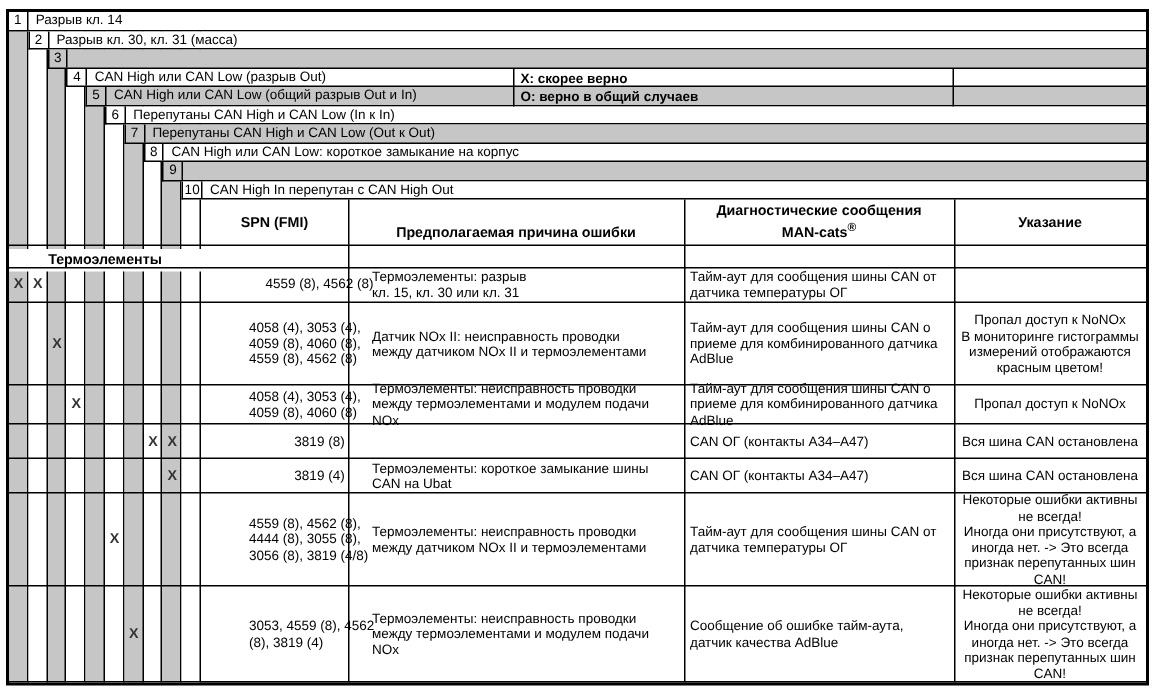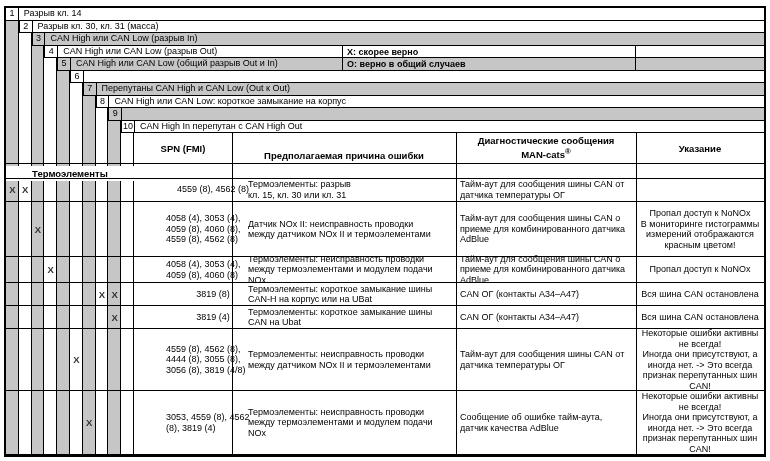--- a/index.html
+++ b/index.html
@@ -88,32 +88,32 @@
     <div class="bar b1 first">
       <span class="num">1</span>
       <span class="lbl">Разрыв кл. 14</span>
     </div>
     <div class="bar b2">
       <span class="num">2</span>
       <span class="lbl">Разрыв кл. 30, кл. 31 (масса)</span>
     </div>
     <div class="bar b3 shade">
       <span class="num">3</span>
-      <span class="lbl">CAN High или CAN Low (разрыв In)</span>
     </div>
     <div class="bar b4">
       <span class="num">4</span>
       <span class="lbl">CAN High или CAN Low (разрыв Out)</span>
     </div>
     <div class="bar b5 shade">
       <span class="num">5</span>
       <span class="lbl">CAN High или CAN Low (общий разрыв Out и In)</span>
     </div>
     <div class="bar b6">
       <span class="num">6</span>
+      <span class="lbl">Перепутаны CAN High и CAN Low (In к In)</span>
     </div>
     <div class="bar b7 shade">
       <span class="num">7</span>
       <span class="lbl">Перепутаны CAN High и CAN Low (Out к Out)</span>
     </div>
     <div class="bar b8">
       <span class="num">8</span>
       <span class="lbl">CAN High или CAN Low: короткое замыкание на корпус</span>
     </div>
     <div class="bar b9 shade">
@@ -166,21 +166,20 @@
       <div class="cell spn">4058 (4), 3053 (4), 4059 (8), 4060 (8)</div>
       <div class="cell cause">Термоэлементы: неисправность проводки между термоэлементами и модулем подачи NOx</div>
       <div class="cell diag">Тайм-аут для сообщения шины CAN о приеме для комбинированного датчика AdBlue</div>
       <div class="cell note">Пропал доступ к NoNOx</div>
     </div>
 
     <div class="drow r4">
       <span class="mark mc8">X</span>
       <span class="mark mc9">X</span>
       <div class="cell spn">3819 (8)</div>
-      <div class="cell cause">Термоэлементы: короткое замыкание шины CAN-H на корпус или на UBat</div>
       <div class="cell diag">CAN ОГ (контакты A34–A47)</div>
       <div class="cell note">Вся шина CAN остановлена</div>
     </div>
 
     <div class="drow r5">
       <span class="mark mc9">X</span>
       <div class="cell spn">3819 (4)</div>
       <div class="cell cause">Термоэлементы: короткое замыкание шины CAN на Ubat</div>
       <div class="cell diag">CAN ОГ (контакты A34–A47)</div>
       <div class="cell note">Вся шина CAN остановлена</div>

